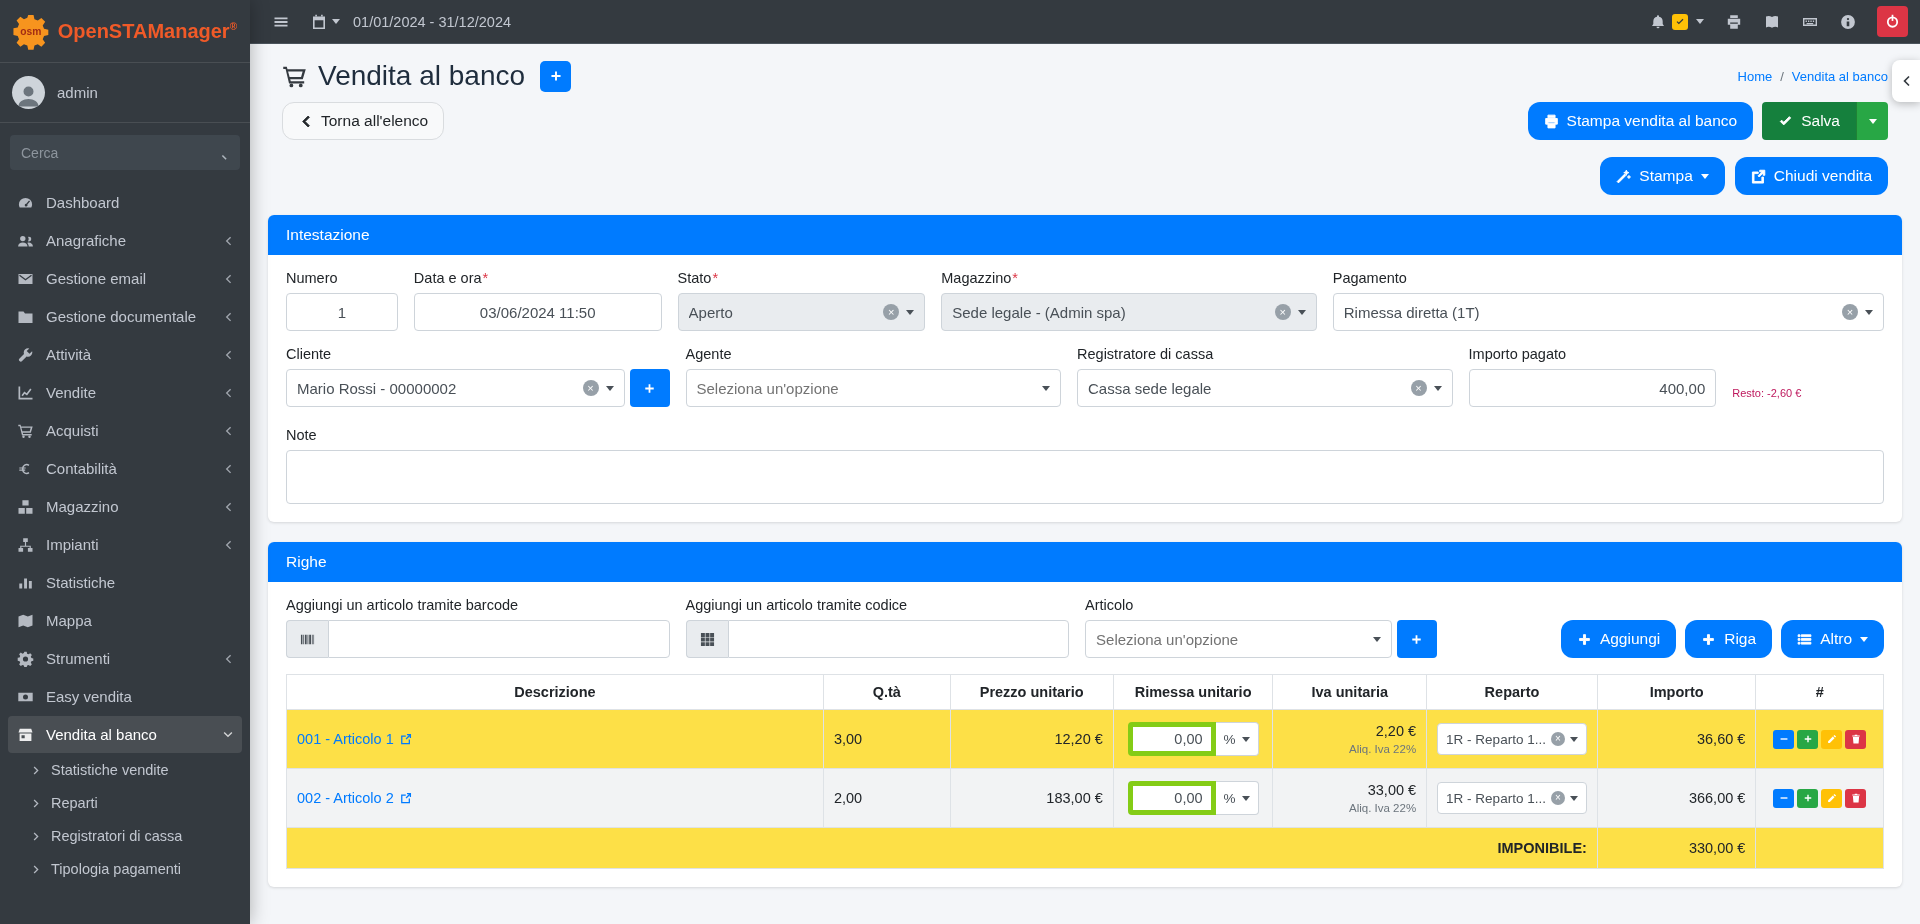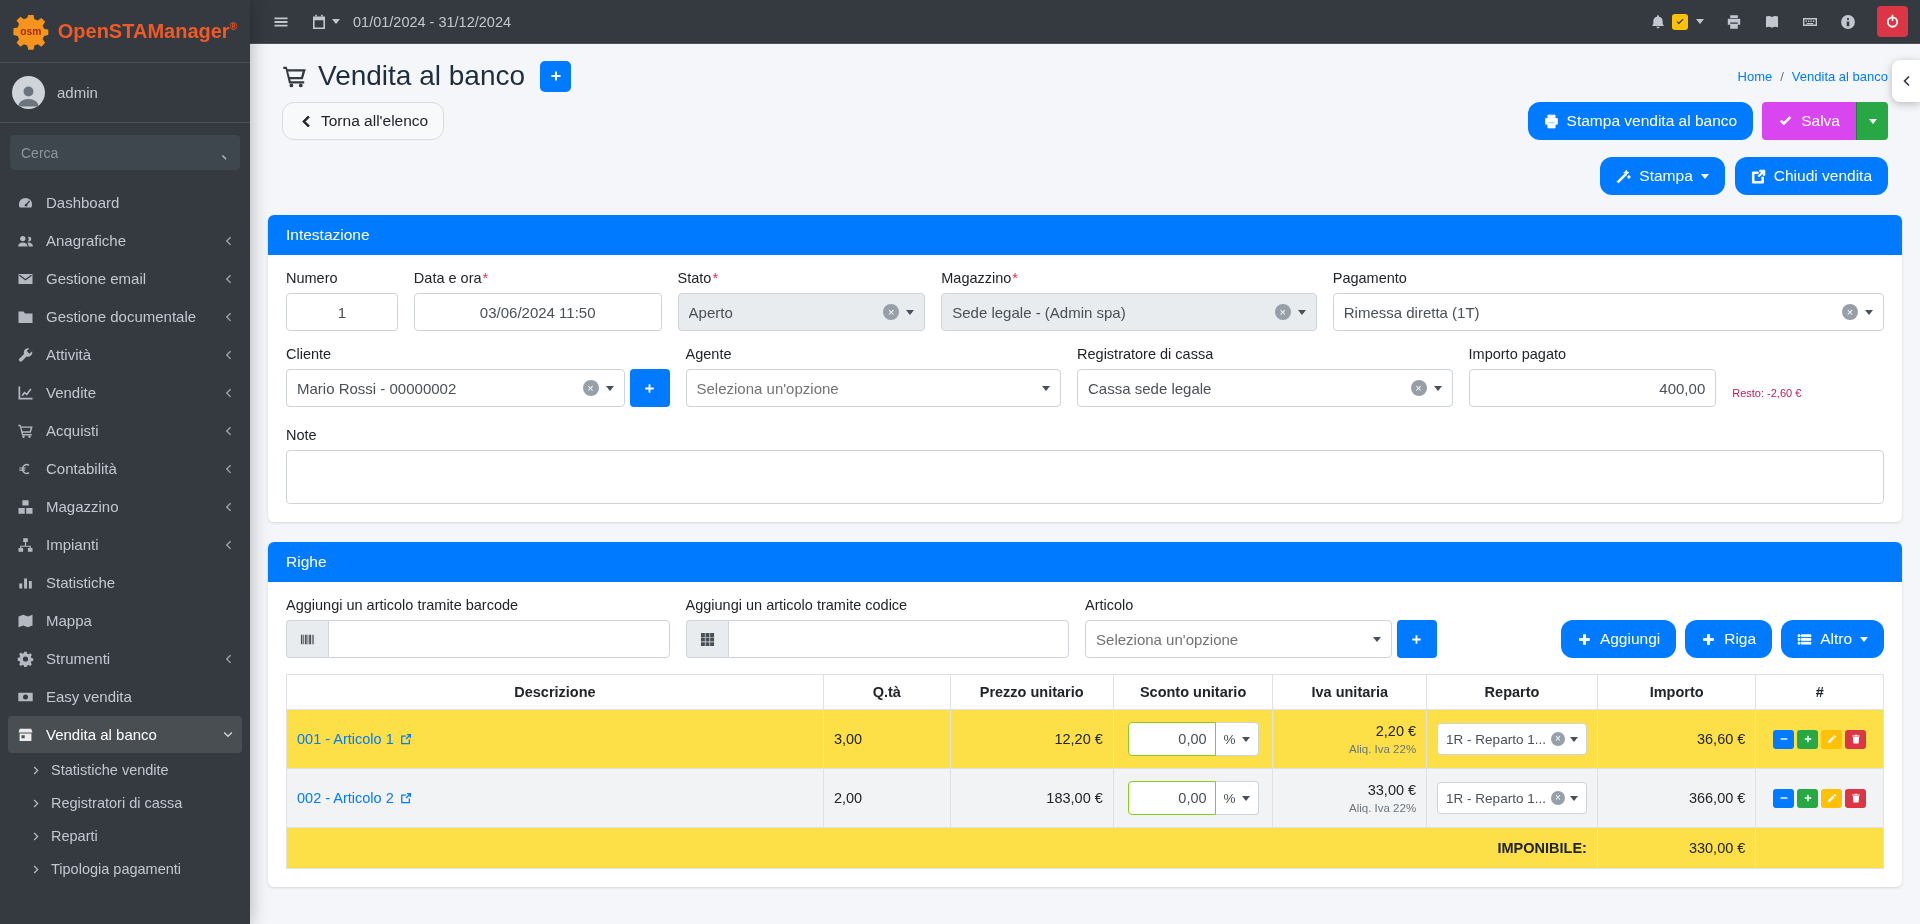--- a/index.html
+++ b/index.html
@@ -52,21 +52,21 @@
 .breadcrumb a{color:#007bff;text-decoration:none;cursor:pointer}
 .control-tab{position:absolute;right:0;top:60px;width:28px;height:42px;background:#fff;border-radius:8px 0 0 8px;box-shadow:0 2px 8px rgba(0,0,0,.25);display:flex;align-items:center;justify-content:center;cursor:pointer;z-index:4;border:0}
 .control-tab svg{width:14px;height:14px;fill:#343a40}
 .toolbar{display:flex;align-items:center;justify-content:space-between;margin:10px 14px 0}
 .toolbar2{display:flex;justify-content:flex-end;gap:10px;margin:17px 14px 0}
 .tb-group{display:flex;gap:9px;align-items:center}
 .btn{display:inline-flex;align-items:center;gap:8px;height:38px;padding:0 15px;border-radius:12px;border:1px solid transparent;font-size:15.5px;cursor:pointer;font-family:inherit;white-space:nowrap}
 .btn svg{width:15px;height:15px;fill:currentColor;stroke:currentColor;flex:none}
 .btn-light{background:#f8f9fa;border-color:#d9dcdf;color:#212529}
 .btn-primary{background:#007bff;color:#fff}
-.btn-success{background:#d946ef;color:#fff}
+.btn-success{background:#15803d;color:#fff}
 .split{display:flex}
 .split .btn{border-radius:4px 0 0 4px}
 .split .btn-toggle{width:32px;height:38px;background:#28a745;border:0;border-left:1px solid rgba(0,0,0,.22);border-radius:0 4px 4px 0;display:flex;align-items:center;justify-content:center;color:#fff;cursor:pointer}
 
 .card{background:#fff;border-radius:6px;box-shadow:0 1px 3px rgba(0,0,0,.13);margin-top:20px}
 .card-header{background:#007bff;color:#fff;font-size:15.5px;padding:11px 18px;border-radius:6px 6px 0 0}
 .card-body{padding:15px 18px 18px}
 .frow{display:flex;gap:16px;margin-bottom:15px;align-items:flex-start}
 .fg{display:flex;flex-direction:column;gap:7px;min-width:0}
 .fg>label{font-size:14.5px;color:#212529}
@@ -97,21 +97,21 @@
 .tbl th{padding:9px 8px;text-align:center;font-weight:bold;background:#fff}
 .tbl td{padding:12px 10px;vertical-align:middle;background:#fde047}
 .tbl tr.stripe td{background:#f2f3f4}
 td.c{text-align:left}
 td.r{text-align:right}
 td.fo{font-weight:bold}
 a.art-link{color:#007bff;text-decoration:none;display:inline-flex;align-items:center;gap:6px;cursor:pointer}
 a.art-link svg{width:12px;height:12px;fill:#007bff}
 .small-gray{font-size:11.5px;color:#6c757d;margin-top:4px}
 .sconto{display:flex;justify-content:center}
-.sconto input{width:88px;height:34px;border:1px solid #84cc16;border-radius:4px 0 0 4px;text-align:right;padding:0 8px;font-size:14.5px;color:#495057;font-family:inherit}
+.sconto input{width:88px;height:34px;border:5px solid #84cc16;border-radius:4px 0 0 4px;text-align:right;padding:0 8px;font-size:14.5px;color:#495057;font-family:inherit}
 .sconto .addon{height:34px;border:1px solid #ced4da;border-left:0;border-radius:0 4px 4px 0;background:#fff;display:flex;align-items:center;gap:6px;padding:0 8px;font-size:13.5px;color:#495057;cursor:pointer}
 .sel-sm{height:32px;padding:0 8px;gap:5px}
 .sel-sm .txt{font-size:13.5px}
 .sel-sm .clear{width:14px;height:14px;min-width:14px;font-size:10px;line-height:14px}
 .acts{display:flex;gap:3px;justify-content:center}
 .acts .ab{width:21px;height:19px;border:0;border-radius:3px;display:flex;align-items:center;justify-content:center;cursor:pointer;padding:0}
 .acts svg{width:10px;height:10px;fill:#fff}
 .ab-min{background:#007bff}.ab-add{background:#28a745}.ab-edit{background:#ffc107}.ab-del{background:#dc3545}
 .hidden-defs{position:absolute;width:0;height:0;overflow:hidden}
 </style>
@@ -405,27 +405,27 @@
         <div class="nav-item">
             <svg class="ic">
               <use href="#i-chevr"></use>
             </svg>
             <span class="lbl">Statistiche vendite</span>
           </div>
         <div class="nav-item">
             <svg class="ic">
               <use href="#i-chevr"></use>
             </svg>
-            <span class="lbl">Registratori di cassa</span>
+            <span class="lbl">Reparti</span>
           </div>
         <div class="nav-item">
             <svg class="ic">
               <use href="#i-chevr"></use>
             </svg>
-            <span class="lbl">Reparti</span>
+            <span class="lbl">Registratori di cassa</span>
           </div>
         <div class="nav-item">
             <svg class="ic">
               <use href="#i-chevr"></use>
             </svg>
             <span class="lbl">Tipologia pagamenti</span>
           </div>
       </div>
     </nav>
   </aside>
@@ -712,21 +712,21 @@
                 <col style="width:9.7%">
                 <col style="width:10%">
                 <col style="width:10%">
                 <col style="width:8%">
             </colgroup>
             <thead>
               <tr>
                 <th>Descrizione</th>
                 <th>Q.tà</th>
                 <th>Prezzo unitario</th>
-                <th>Sconto unitario</th>
+                <th>Rimessa unitario</th>
                 <th>Iva unitaria</th>
                 <th>Reparto</th>
                 <th>Importo</th>
                 <th>#</th>
               </tr>
             </thead>
             <tbody>
               <tr>
                 <td><a class="art-link">
                       <span>001 - Articolo 1</span>

